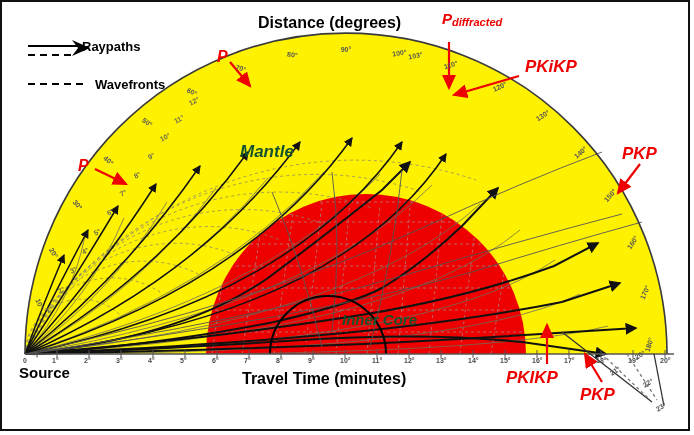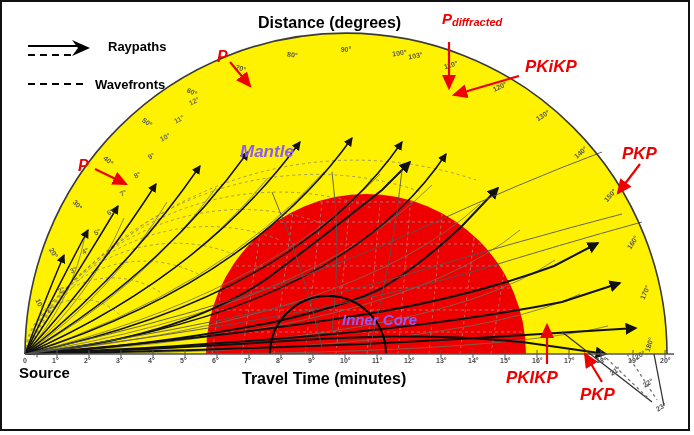--- a/index.html
+++ b/index.html
@@ -3,21 +3,21 @@
 <meta charset="utf-8">
 <style>
   html,body{margin:0;padding:0;background:#ffffff;}
   body{width:694px;height:435px;overflow:hidden;font-family:"Liberation Sans",sans-serif;}
   #frame{position:relative;width:690px;height:431px;border:2px solid #111;box-sizing:border-box;background:#fff;}
   #stage{position:absolute;inset:0;}
   svg.layer{position:absolute;left:0;top:0;width:690px;height:431px;}
   .lbl{position:absolute;white-space:nowrap;}
   .red-lbl{color:#ee0000;font-weight:bold;font-style:italic;font-family:"Liberation Sans",sans-serif;}
   .blk-lbl{color:#000;font-weight:bold;font-family:"Liberation Sans",sans-serif;}
-  .blk-ital{color:#8b5cf6;font-weight:bold;font-style:italic;font-family:"Liberation Sans",sans-serif;}
+  .blk-ital{color:#14532d;font-weight:bold;font-style:italic;font-family:"Liberation Sans",sans-serif;}
   .sub{font-size:0.74em;vertical-align:baseline;position:relative;top:2px;}
   .tick{position:absolute;color:#4a4a4a;font-size:7px;font-family:"Liberation Sans",sans-serif;font-weight:bold;}
   .arc-tick{position:absolute;color:#555;font-size:7px;font-weight:bold;font-family:"Liberation Sans",sans-serif;transform-origin:0 0;}
 </style>
 </head>
 <body>
 
 <div id="frame">
   <div id="stage">
 
@@ -177,21 +177,21 @@
         <line x1="638" y1="162" x2="616" y2="191"></line>
         <line x1="545" y1="362" x2="545" y2="323"></line>
         <line x1="600" y1="380" x2="583" y2="352"></line>
       </g>
     </svg>
 
     <div class="lbl blk-lbl" style="left:256px;top:12px;font-size:16px;">Distance (degrees)</div>
     <div class="lbl blk-lbl" style="left:240px;top:368px;font-size:16px;">Travel Time (minutes)</div>
     <div class="lbl blk-lbl" style="left:17px;top:362px;font-size:15px;">Source</div>
 
-    <div class="lbl blk-lbl" style="left:106px;top:37px;font-size:13px;">Raypaths</div>
+    <div class="lbl blk-lbl" style="left:80px;top:37px;font-size:13px;">Raypaths</div>
     <div class="lbl blk-lbl" style="left:93px;top:75px;font-size:13px;">Wavefronts</div>
 
     <div class="lbl blk-ital" style="left:238px;top:140px;font-size:17px;">Mantle</div>
     <div class="lbl blk-ital" style="left:340px;top:309px;font-size:15px;line-height:17px;width:60px;">Inner Core</div>
 
     <div class="lbl red-lbl" style="left:76px;top:155px;font-size:16px;">P</div>
     <div class="lbl red-lbl" style="left:215px;top:46px;font-size:16px;">P</div>
 
     <div class="lbl red-lbl" style="left:440px;top:8px;font-size:15px;">
       <span>P</span><span class="sub">diffracted</span>

